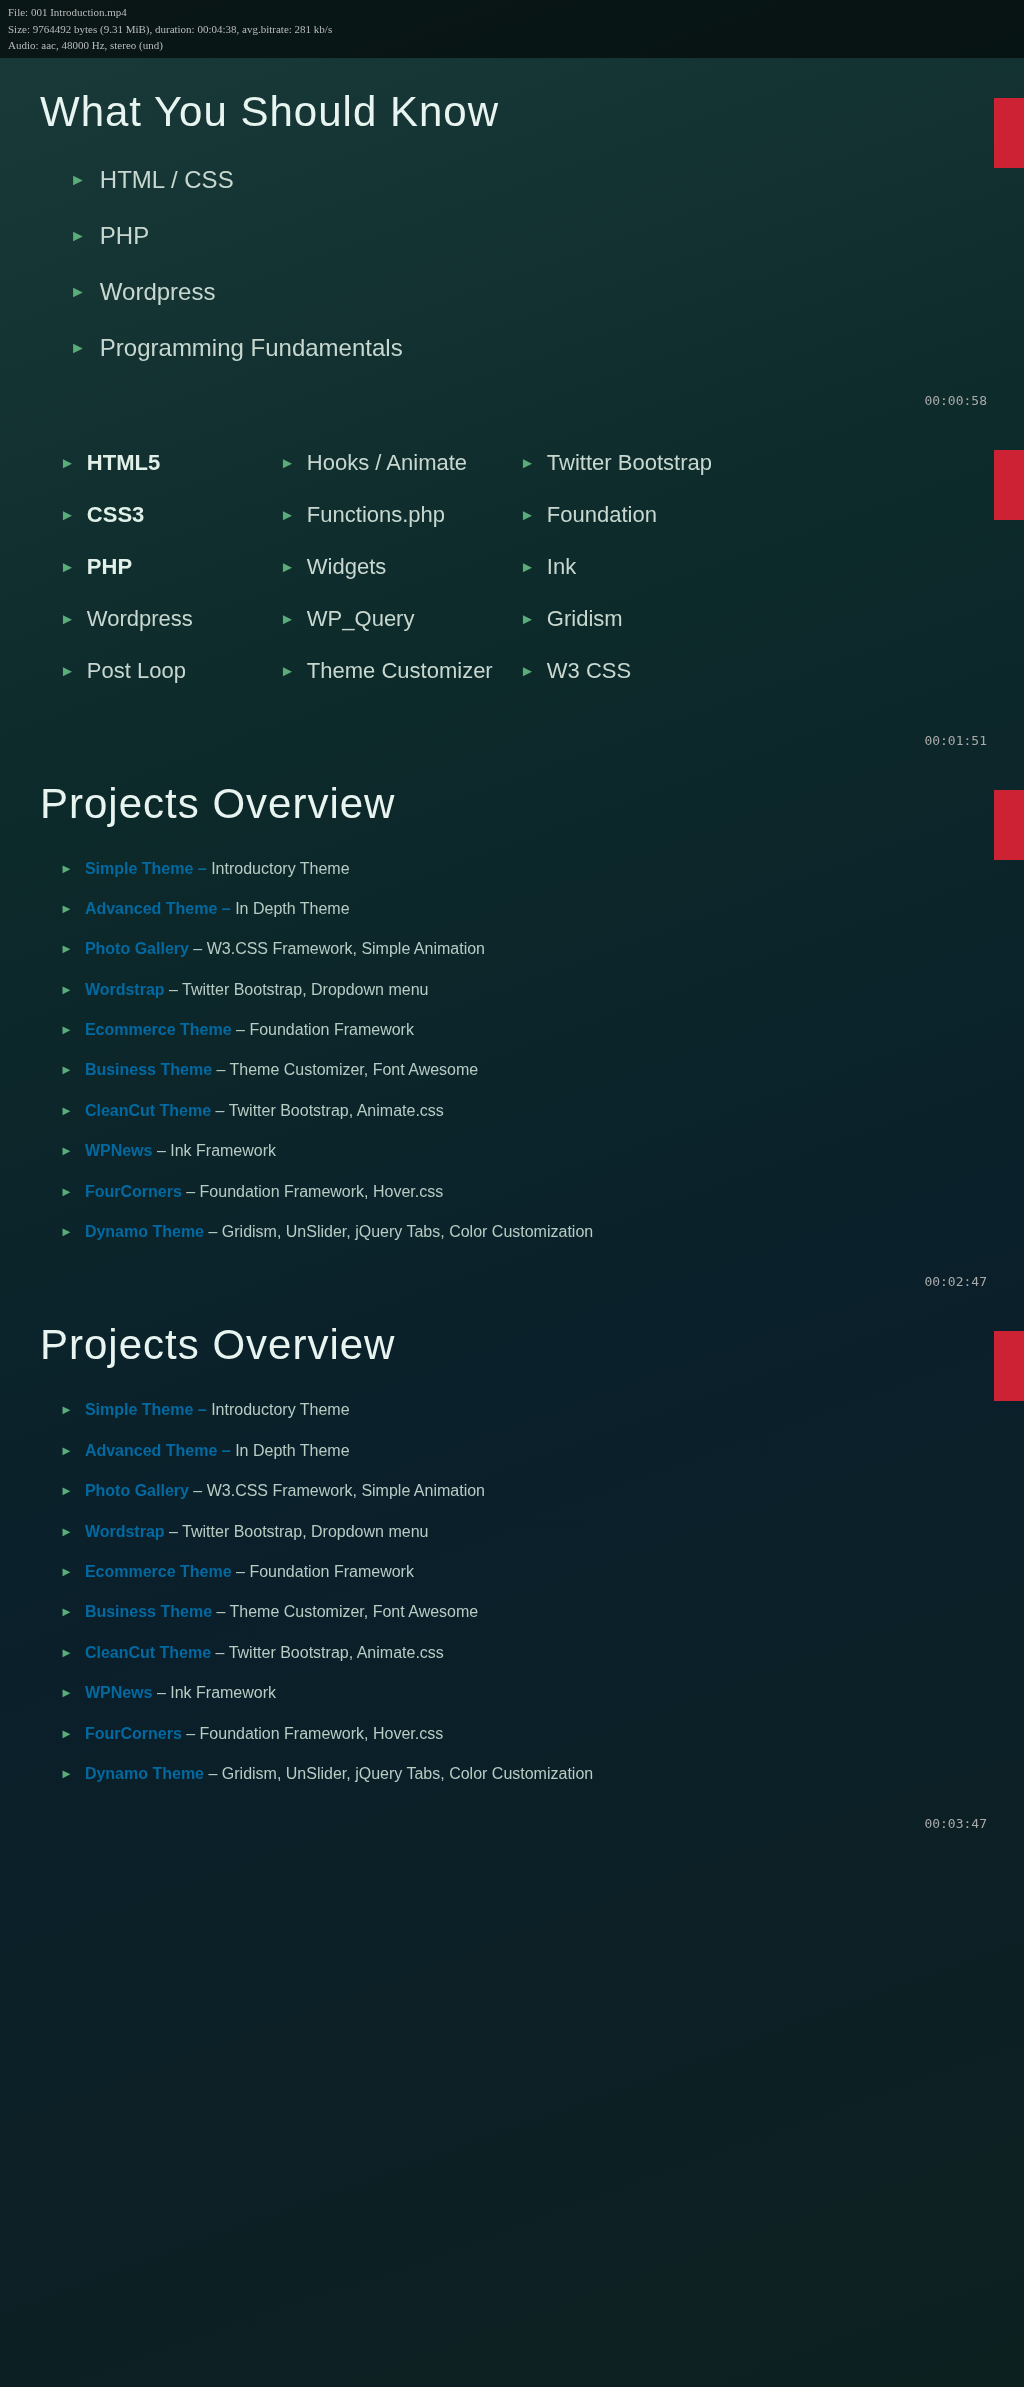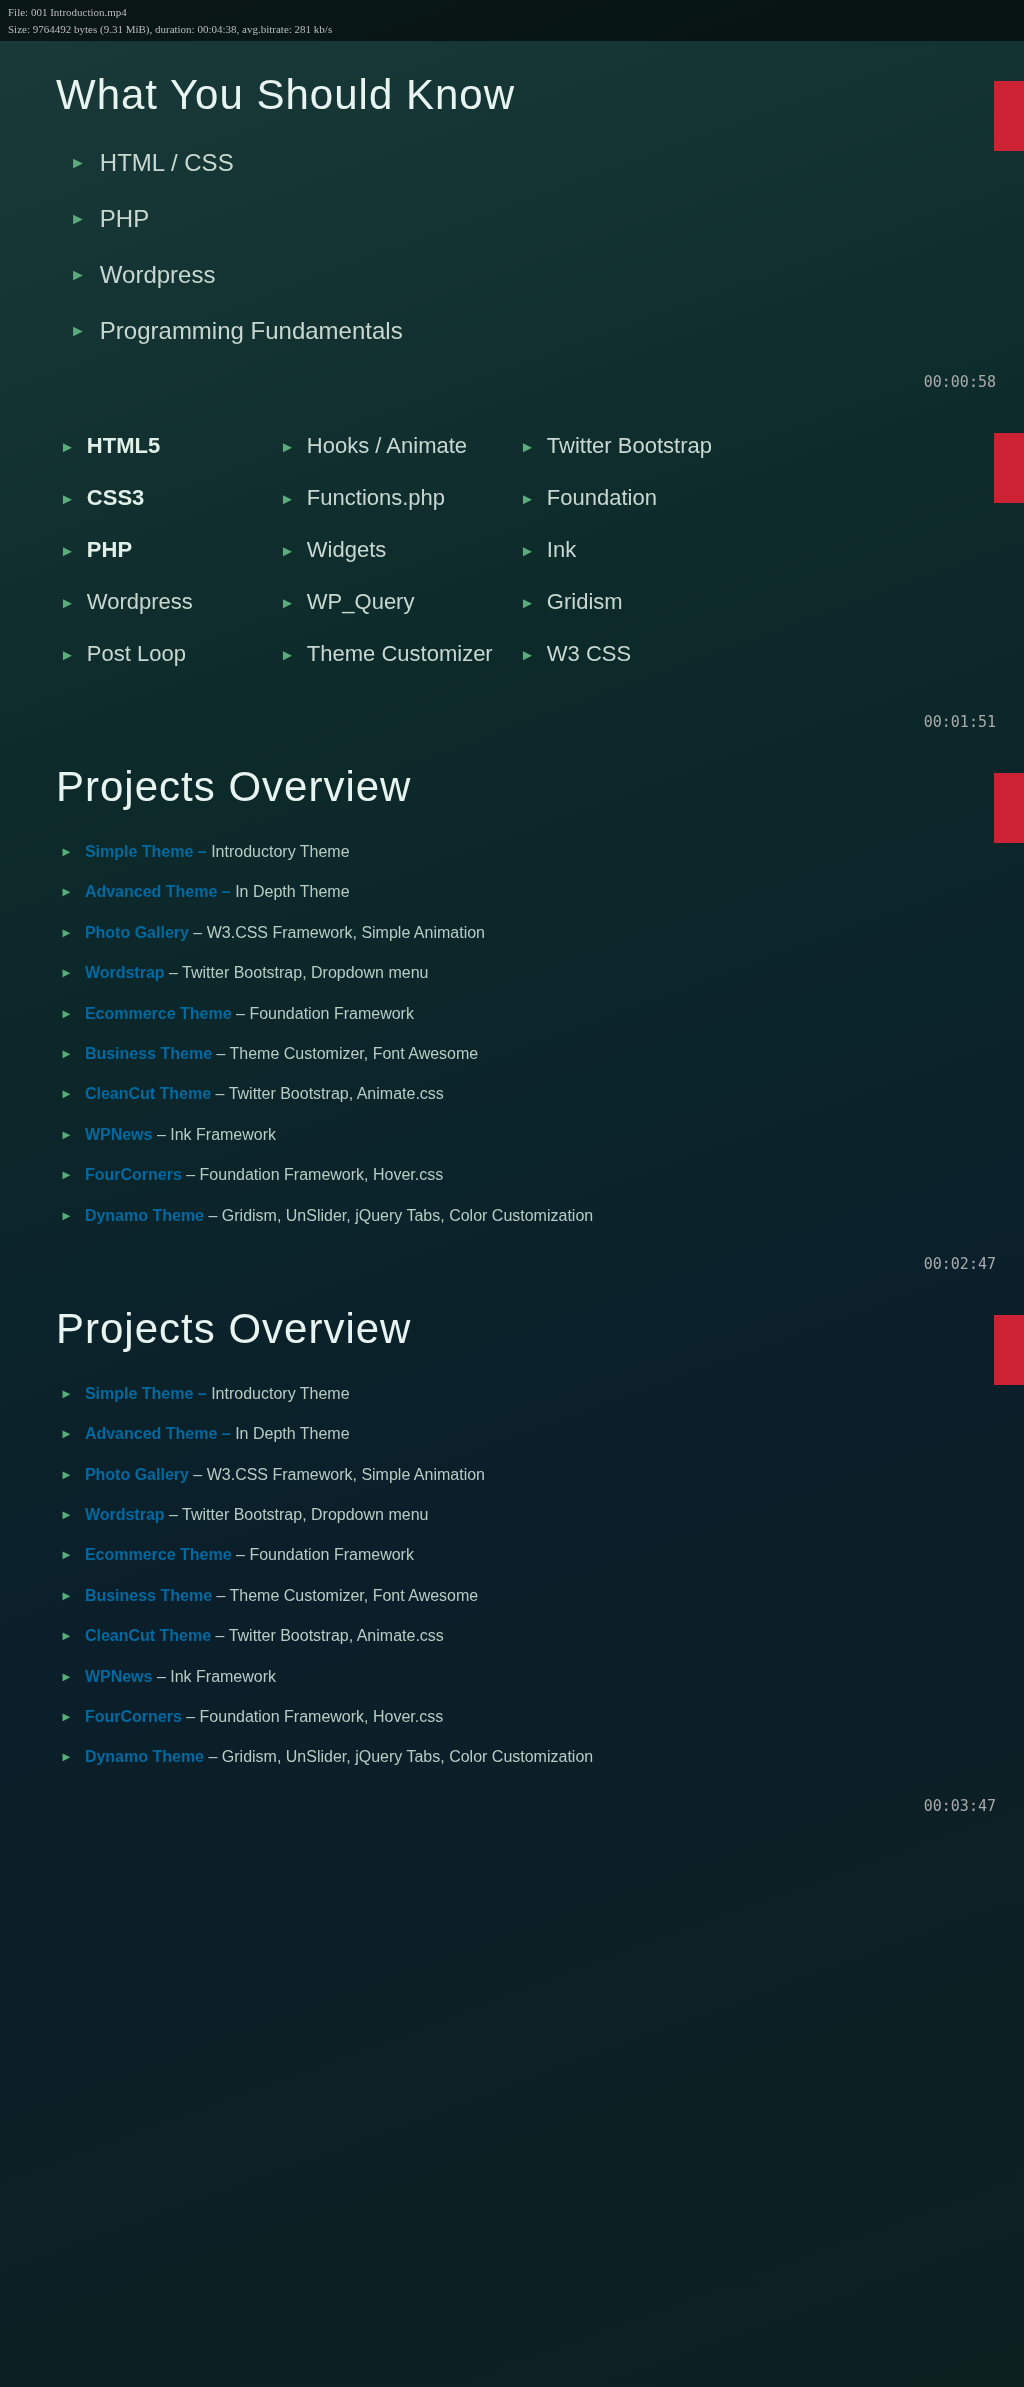--- a/index.html
+++ b/index.html
@@ -21,42 +21,41 @@
       font-size: 11px;
       color: #bbb;
       line-height: 1.5;
       font-family: Liberation Serif, serif;
     }
 
     .section-title {
       font-size: 42px;
       font-weight: 300;
       color: #e8f4f0;
-      padding-left: 24px;
+      padding-left: 40px;
       margin-bottom: 30px;
       letter-spacing: 1px;
-      margin-left: 32px;
     }
 
     
     .red-badge {
       position: absolute;
       right: 0;
       top: 40px;
       width: 30px;
       height: 70px;
       background: #cc2233;
     }
 
     
     .timestamp {
       position: absolute;
-      right: 28px;
+      right: 37px;
       bottom: 2px;
-      font-size: 15px;
+      font-size: 13px;
       color: #aaa;
       font-family: monospace;
     }
 
     
     .bullet-list {
       padding-left: 70px;
       list-style: none;
     }
 
@@ -139,20 +138,21 @@
     .section-inner {
       padding: 30px 0 20px 0;
     }
   </style>
 </head>
 <body>
 
 <div class="file-info-bar">
   <div>File: 001 Introduction.mp4</div>
   <div>Size: 9764492 bytes (9.31 MiB), duration: 00:04:38, avg.bitrate: 281 kb/s</div>
+  <div>Audio: aac, 48000 Hz, stereo (und)</div>
 </div>
 
 <div class="section-wrap">
   <div class="section-inner">
     <div class="red-badge"></div>
     <div style="position:relative">
       <h2 class="section-title">What You Should Know</h2>
     </div>
     <ul class="bullet-list">
       <li>

